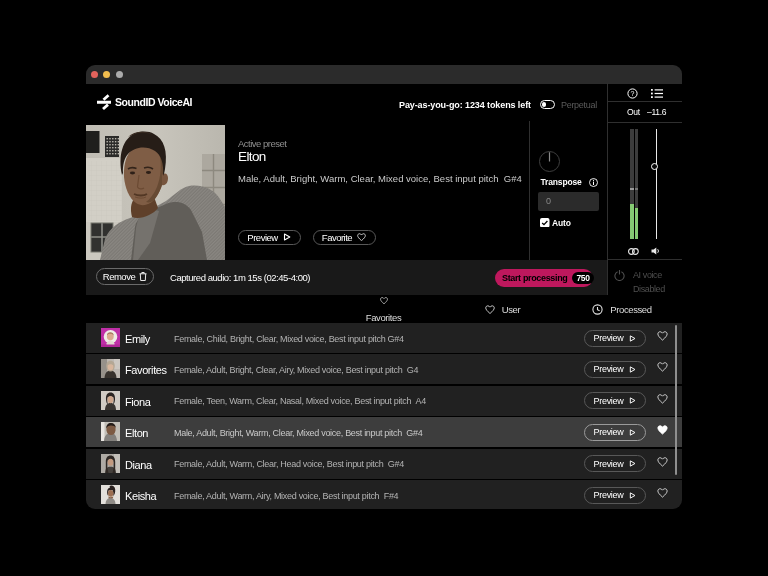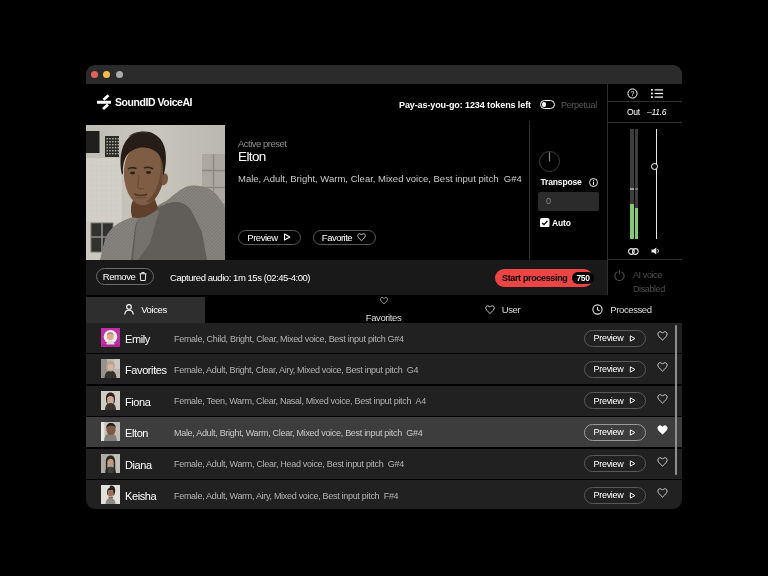--- a/index.html
+++ b/index.html
@@ -26,21 +26,21 @@
   .activepreset { position:absolute; left:152px; top:72.5px; font-size:9.5px; letter-spacing:-0.5px; color:#8f8f8f; }
   .elton { position:absolute; left:152px; top:84px; font-size:13.5px; letter-spacing:-0.6px; color:#fff; font-weight:400; }
   .presetdesc { position:absolute; left:152px; top:107.5px; font-size:9.5px; letter-spacing:0px; color:#cbcbcb; white-space:nowrap; }
   .pill { position:absolute; height:15px; border:1px solid #585858; border-radius:8px;
       color:#fff; font-size:9.5px; letter-spacing:-0.5px; display:flex; align-items:center; justify-content:center; gap:5px; }
   
   .removebar { position:absolute; left:0; top:194.5px; width:521px; height:35px; background:#191919;text-align:center; }
   .removebtn { position:absolute; left:10px; top:8.5px; width:58px; height:17px; border:1px solid #6a6a6a;
       border-radius:9px; color:#fff; font-size:9.5px; letter-spacing:-0.5px; display:flex; align-items:center; justify-content:center; gap:4px; }
   .captured { position:absolute; left:84px; top:12px; font-size:9.5px; letter-spacing:-0.45px; color:#fff; white-space:nowrap; }
-  .startbtn { position:absolute; left:408.5px; top:9.5px; width:98.5px; height:17.5px; background:#ef4444;
+  .startbtn { position:absolute; left:408.5px; top:9.5px; width:98.5px; height:17.5px; background:#be185d;
       border-radius:9px; color:#000; font-size:9px; letter-spacing:-0.35px; font-weight:700; white-space:nowrap;
       display:flex; align-items:center; padding-left:7.5px; gap:4.5px; }
   .badge750 { background:#000; color:#fff; font-size:8.5px; font-weight:700; border-radius:7px;
       padding:1px 4.5px; }
   
   .transposelbl { position:absolute; left:454.5px; top:112px; font-size:8.5px; letter-spacing:-0.15px; color:#fff; font-weight:700; }
   .transposeinput { position:absolute; left:452px; top:127px; width:61px; height:19px; background:#2b2b2b;
       border-radius:2px; color:#8a8a8a; font-size:9px; line-height:19px; padding-left:8px; }
   .autolbl { position:absolute; left:466px; top:152.5px; font-size:8.5px; letter-spacing:-0.15px; color:#fff; font-weight:700; }
   
@@ -94,21 +94,21 @@
   </svg>
   <svg class="abs" style="left:565px; top:24px;" width="12" height="9" viewBox="0 0 12 9">
     <rect x="0" y="0" width="1.8" height="1.8" fill="#fff"></rect>
       <rect x="3.6" y="0.3" width="8.4" height="1.2" fill="#fff"></rect>
     <rect x="0" y="3.6" width="1.8" height="1.8" fill="#fff"></rect>
       <rect x="3.6" y="3.9" width="8.4" height="1.2" fill="#fff"></rect>
     <rect x="0" y="7.2" width="1.8" height="1.8" fill="#fff"></rect>
       <rect x="3.6" y="7.5" width="8.4" height="1.2" fill="#fff"></rect>
   </svg>
   <div class="abs" style="left:541px; top:42px; font-size:8.5px; letter-spacing:-0.3px; color:#fff;">Out</div>
-  <div class="abs" style="left:561px; top:42px; font-size:8.5px; letter-spacing:-0.3px; color:#fff;font-style:italic;">–11.6</div>
+  <div class="abs" style="left:561px; top:42px; font-size:8.5px; letter-spacing:-0.3px; color:#fff;">–11.6</div>
 
   <div class="abs" style="left:544px; top:64px; width:3.6px; height:110px; background:#3c3c3c;"></div>
   <div class="abs" style="left:548.6px; top:64px; width:3.6px; height:110px; background:#3c3c3c;"></div>
   <div class="abs" style="left:544px; top:139px; width:3.6px; height:35px; background:#85ca73;"></div>
   <div class="abs" style="left:548.6px; top:143px; width:3.6px; height:31px; background:#85ca73;"></div>
   <div class="abs" style="left:544px; top:122.5px; width:3.6px; height:2px; background:#9a9a9a;"></div>
   <div class="abs" style="left:548.6px; top:122.5px; width:3.6px; height:2px; background:#777;"></div>
   <div class="abs" style="left:569.5px; top:64px; width:1px; height:110px; background:#e8e8e8;"></div>
   <div class="abs" style="left:565px; top:98px; width:7px; height:7px; border:1.5px solid #fff; border-radius:50%; background:#0a0a0a;"></div>
 
@@ -260,27 +260,20 @@
       </div>
   </div>
 
   <svg class="abs" style="left:528px; top:205px;" width="11" height="11" viewBox="0 0 11 11">
     <path d="M3.6 1.7 A 4.6 4.6 0 1 0 7.4 1.7" fill="none" stroke="#4e4e4e" stroke-width="1.1"></path>
     <line x1="5.5" y1="0" x2="5.5" y2="4.5" stroke="#4e4e4e" stroke-width="1.1"></line>
   </svg>
   <div class="aivoice">AI voice<br>Disabled</div>
 
   <div class="tabs">
-    <div class="tab sel" style="left:0; width:119px;">
-      <svg width="10" height="11" viewBox="0 0 10 11">
-          <circle cx="5" cy="2.9" r="2.3" fill="none" stroke="#fff" stroke-width="1.1"></circle>
-          <path d="M0.8 10.4 C0.8 7.6 2.6 6.2 5 6.2 C7.4 6.2 9.2 7.6 9.2 10.4" fill="none" stroke="#fff" stroke-width="1.1"></path>
-        </svg>
-      <span>Voices</span>
-    </div>
     <div class="tab" style="left:238px; width:119px;flex-direction:column;">
       <svg width="10" height="9.5" viewBox="0 0 24 22">
           <path d="M12 20 C5 14 1.8 10 1.8 6.5 C1.8 3.6 4 1.6 6.8 1.6 C8.8 1.6 10.8 2.8 12 4.8 C13.2 2.8 15.2 1.6 17.2 1.6 C20 1.6 22.2 3.6 22.2 6.5 C22.2 10 19 14 12 20 Z" fill="none" stroke="#e4e4e4" stroke-width="2"></path>
         </svg>
       <span>Favorites</span>
     </div>
     <div class="tab" style="left:357px; width:119px;">
       <svg width="10" height="9.5" viewBox="0 0 24 22">
           <path d="M12 20 C5 14 1.8 10 1.8 6.5 C1.8 3.6 4 1.6 6.8 1.6 C8.8 1.6 10.8 2.8 12 4.8 C13.2 2.8 15.2 1.6 17.2 1.6 C20 1.6 22.2 3.6 22.2 6.5 C22.2 10 19 14 12 20 Z" fill="none" stroke="#e4e4e4" stroke-width="2"></path>
         </svg>

